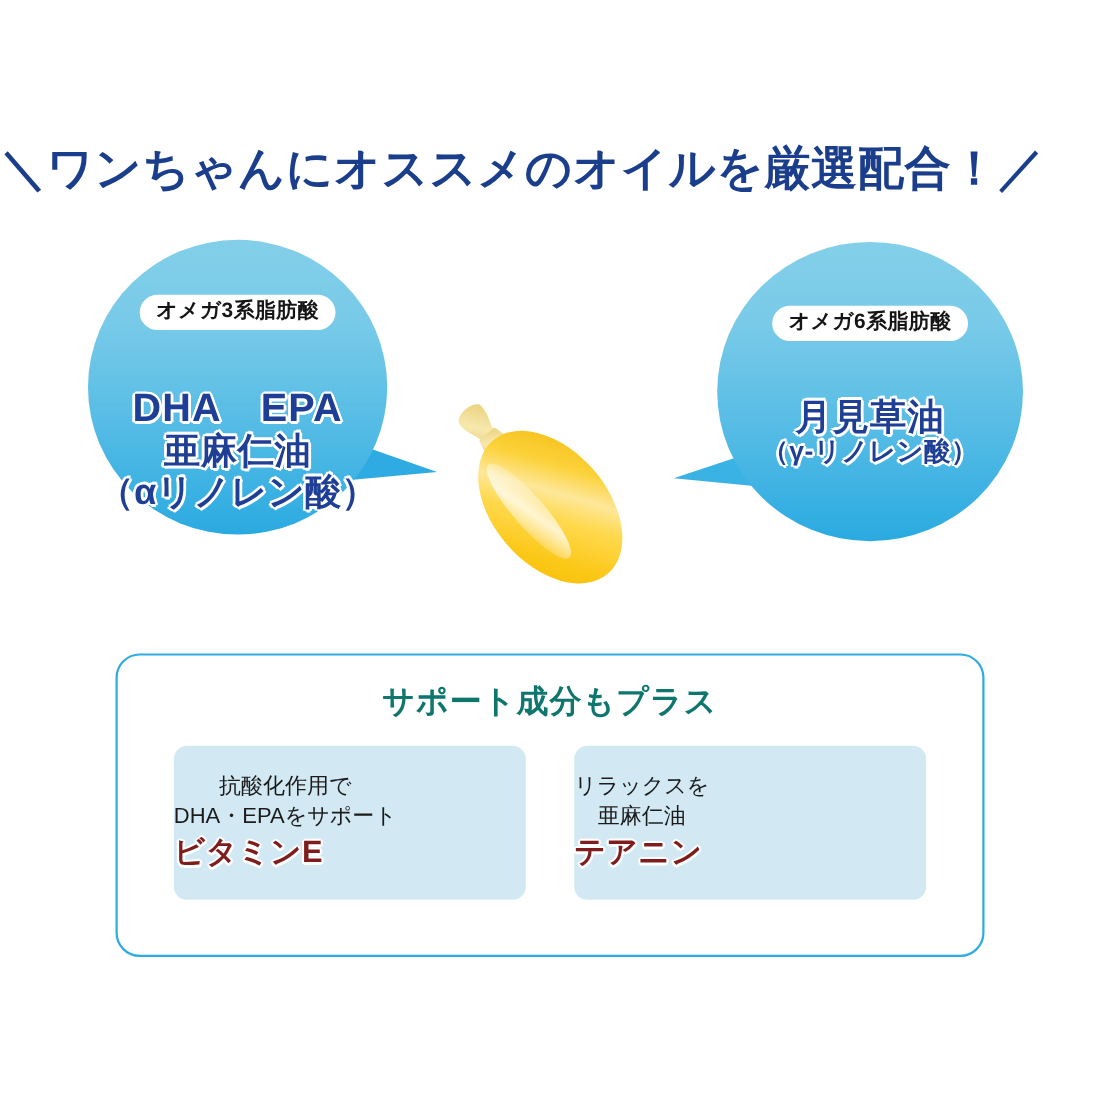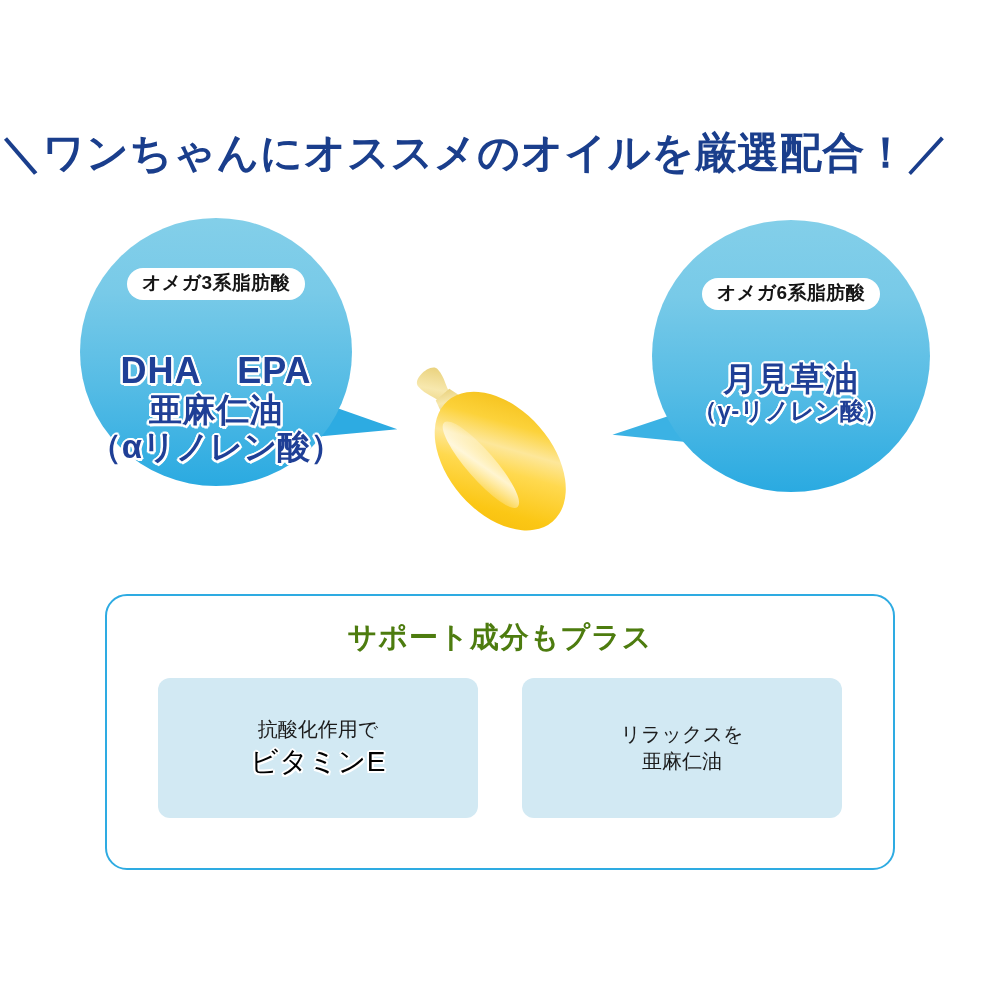--- a/index.html
+++ b/index.html
@@ -143,58 +143,58 @@
     background: #ffffff;
   }
   .panel-title {
     position: absolute;
     left: 0;
     right: 0;
     top: 22px;
     text-align: center;
     font-size: 29px;
     font-weight: 700;
-    color: #4d7c0f;
+    color: #0f766e;
     letter-spacing: 1px;
     white-space: nowrap;
   }
   .cards {
     position: absolute;
     left: 0;
     right: 0;
     top: 82px;
     display: flex;
     justify-content: center;
     gap: 44px;
   }
   .card {
     width: 320px;
     height: 140px;
     background: #d2e9f3;
     border-radius: 12px;
     display: flex;
     flex-direction: column;
-    align-items: center;
+    align-items: flex-start;
     justify-content: center;
     box-sizing: border-box;
     padding-top: 0;
   }
   .card-desc {
     text-align: center;
     font-size: 20px;
     font-weight: 400;
     color: #1b1b1b;
     line-height: 1.35;
     white-space: nowrap;
   }
   .card-name {
     margin-top: 0;
     font-size: 28px;
-    font-weight: 400;
-    color: #000000;
+    font-weight: 700;
+    color: #7f1d1d;
     letter-spacing: 0.5px;
     white-space: nowrap;
     text-shadow:
       2px 0 0 #fff, -2px 0 0 #fff, 0 2px 0 #fff, 0 -2px 0 #fff,
       1.5px 1.5px 0 #fff, -1.5px 1.5px 0 #fff, 1.5px -1.5px 0 #fff, -1.5px -1.5px 0 #fff;
   }
 </style>
 </head>
 <body>
 
@@ -268,27 +268,29 @@
     </svg>
   </div>
 
   <div class="panel">
     <div class="panel-title">サポート成分もプラス</div>
     <div class="cards">
 
       <div class="card">
         <div class="card-desc">
           <div>抗酸化作用で</div>
+          <div>DHA・EPAをサポート</div>
         </div>
         <div class="card-name">ビタミンE</div>
       </div>
 
       <div class="card">
         <div class="card-desc">
           <div>リラックスを</div>
           <div>亜麻仁油</div>
         </div>
+        <div class="card-name">テアニン</div>
       </div>
 
     </div>
   </div>
 
 </div>
 
 </body></html>

